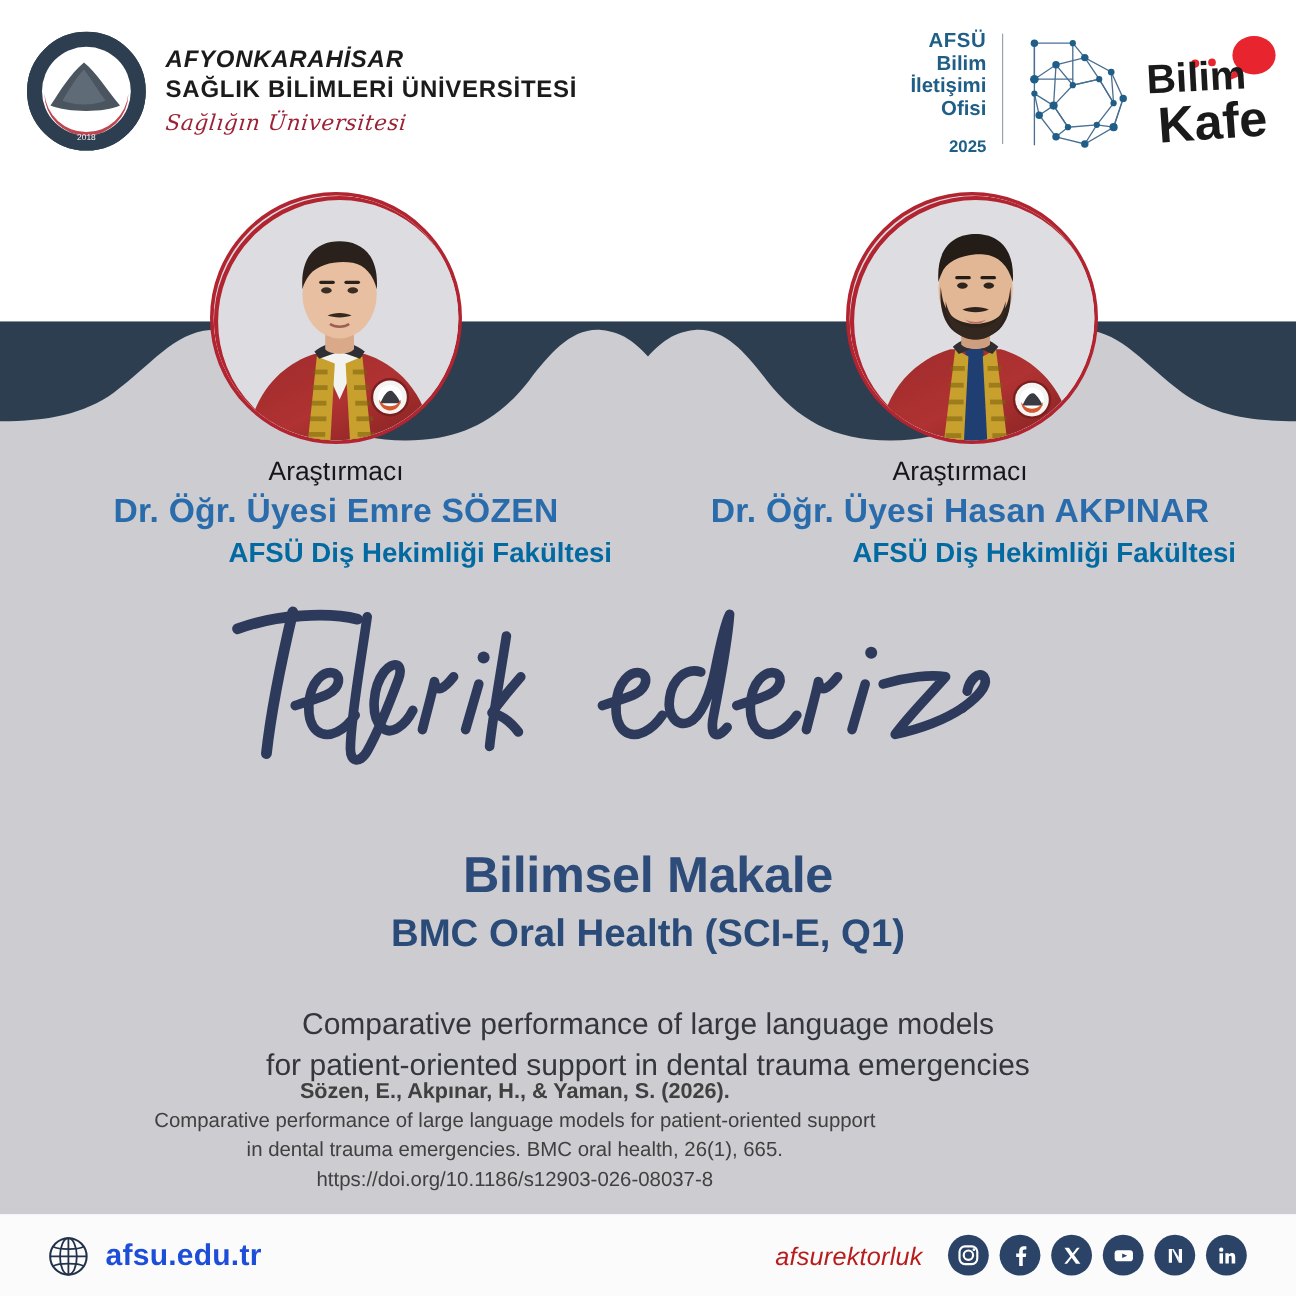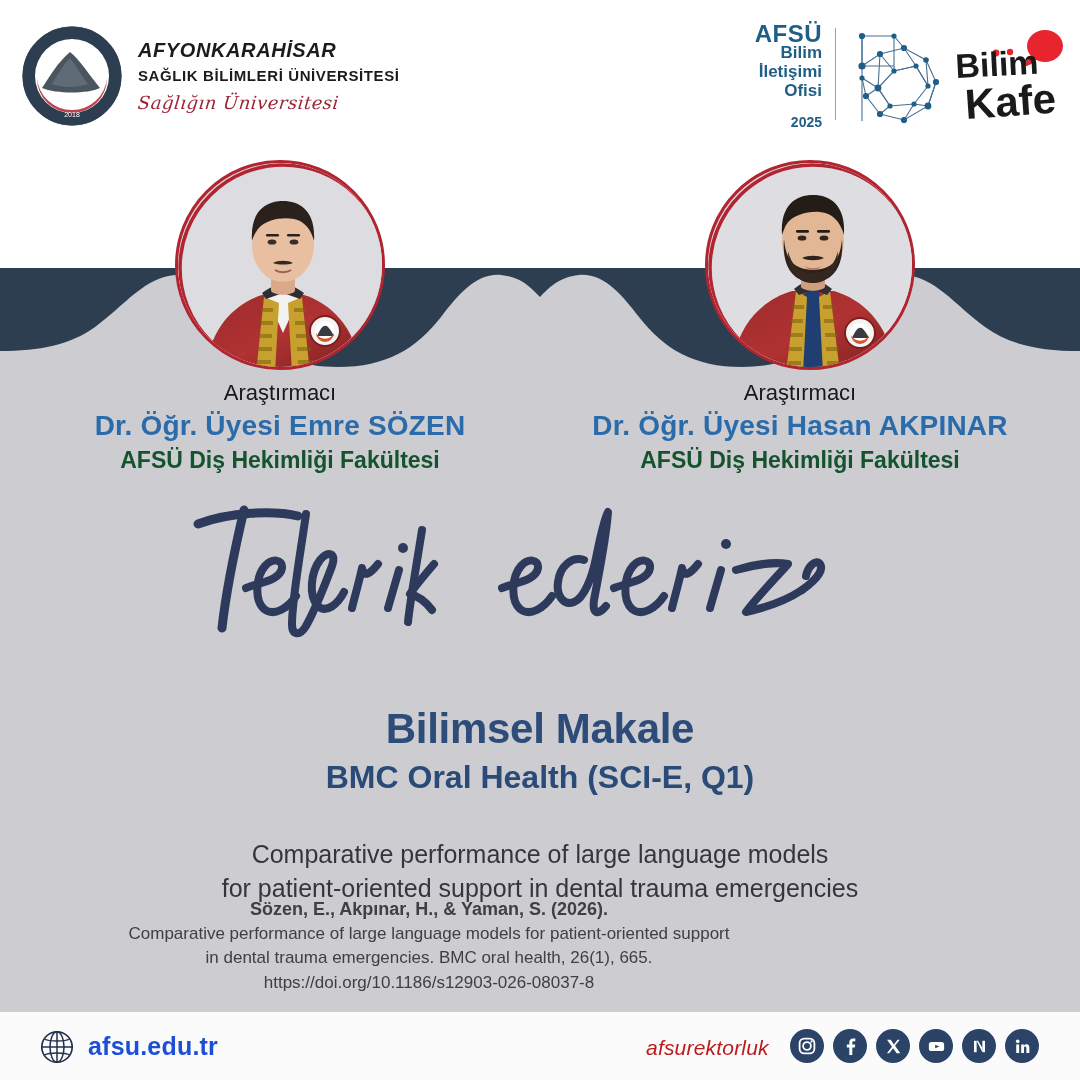--- a/index.html
+++ b/index.html
@@ -33,34 +33,34 @@
   .header{position:absolute;left:0;top:0;width:1080px;height:160px;}
 
   .univ-logo{position:absolute;left:22px;top:26px;width:100px;height:100px;}
   .univ-text{position:absolute;left:138px;top:38px;}
   .univ-line1{
     font-size:20px;font-weight:bold;letter-spacing:.6px;color:#1b1b1b;
     line-height:25px;
     font-style:italic;
   }
   .univ-line2{
-    font-size:15px;font-weight:bold;letter-spacing:.6px;color:#1b1b1b;
+    font-size:20px;font-weight:bold;letter-spacing:.6px;color:#1b1b1b;
     line-height:25px;
   }
   .univ-slogan{
     margin-top:4px;font-family:"DejaVu Serif",serif;font-style:italic;
     font-size:18px;color:#9c2235;letter-spacing:.5px;
     transform:skewX(-6deg);transform-origin:left center;
   }
 
   .bio-block{position:absolute;right:258px;top:24px;width:auto;text-align:right;}
   .bio-txt{
     color:#1f5e86;font-weight:bold;line-height:19px;text-align:right;
   }
-  .bio-txt .l1{font-size:24px;letter-spacing:.5px;text-align:center;}
+  .bio-txt .l1{font-size:17px;letter-spacing:.5px;}
   .bio-txt .l2{font-size:17px;}
   .bio-txt .l3{font-size:17px;}
   .bio-txt .l4{font-size:17px;}
   .bio-txt .l5{font-size:14px;margin-top:13px;}
 
   .bio-divider{
     position:absolute;right:244px;top:28px;width:1px;height:92px;background:#9aa3ad;
   }
   .bio-mark{position:absolute;right:126px;top:26px;width:110px;height:104px;}
   .bilimkafe{position:absolute;right:8px;top:22px;width:120px;height:108px;}
@@ -74,21 +74,21 @@
   .photo.left{left:175px;top:160px;}
   .photo.right{left:705px;top:160px;}
 
   
   .names{position:absolute;top:378px;left:0;width:1080px;}
   .person{position:absolute;top:0;width:460px;text-align:center;}
   .person.left{left:50px;}
   .person.right{left:570px;}
   .role{font-size:22px;color:#17171a;line-height:30px;}
   .pname{font-size:28px;color:#2a6cab;font-weight:bold;line-height:36px;letter-spacing:.2px;}
-  .pfac{font-size:23px;color:#14532d;font-weight:bold;line-height:32px;}
+  .pfac{font-size:23px;color:#0369a1;font-weight:bold;line-height:32px;text-align:right;}
 
   
   .script-wrap{position:absolute;left:0;top:496px;width:1080px;height:160px;text-align:center;}
   .script-svg{display:block;margin:0 auto;}
 
   
   .art{position:absolute;left:0;top:688px;width:1080px;text-align:center;}
   .art-h1{font-size:42px;font-weight:bold;color:#2d4c79;line-height:52px;letter-spacing:-.3px;margin-top:15px;}
   .art-h2{font-size:32px;font-weight:bold;color:#2a4a78;line-height:44px;}
   .art-title{margin-top:38px;font-size:25px;color:#35353d;line-height:34px;}

